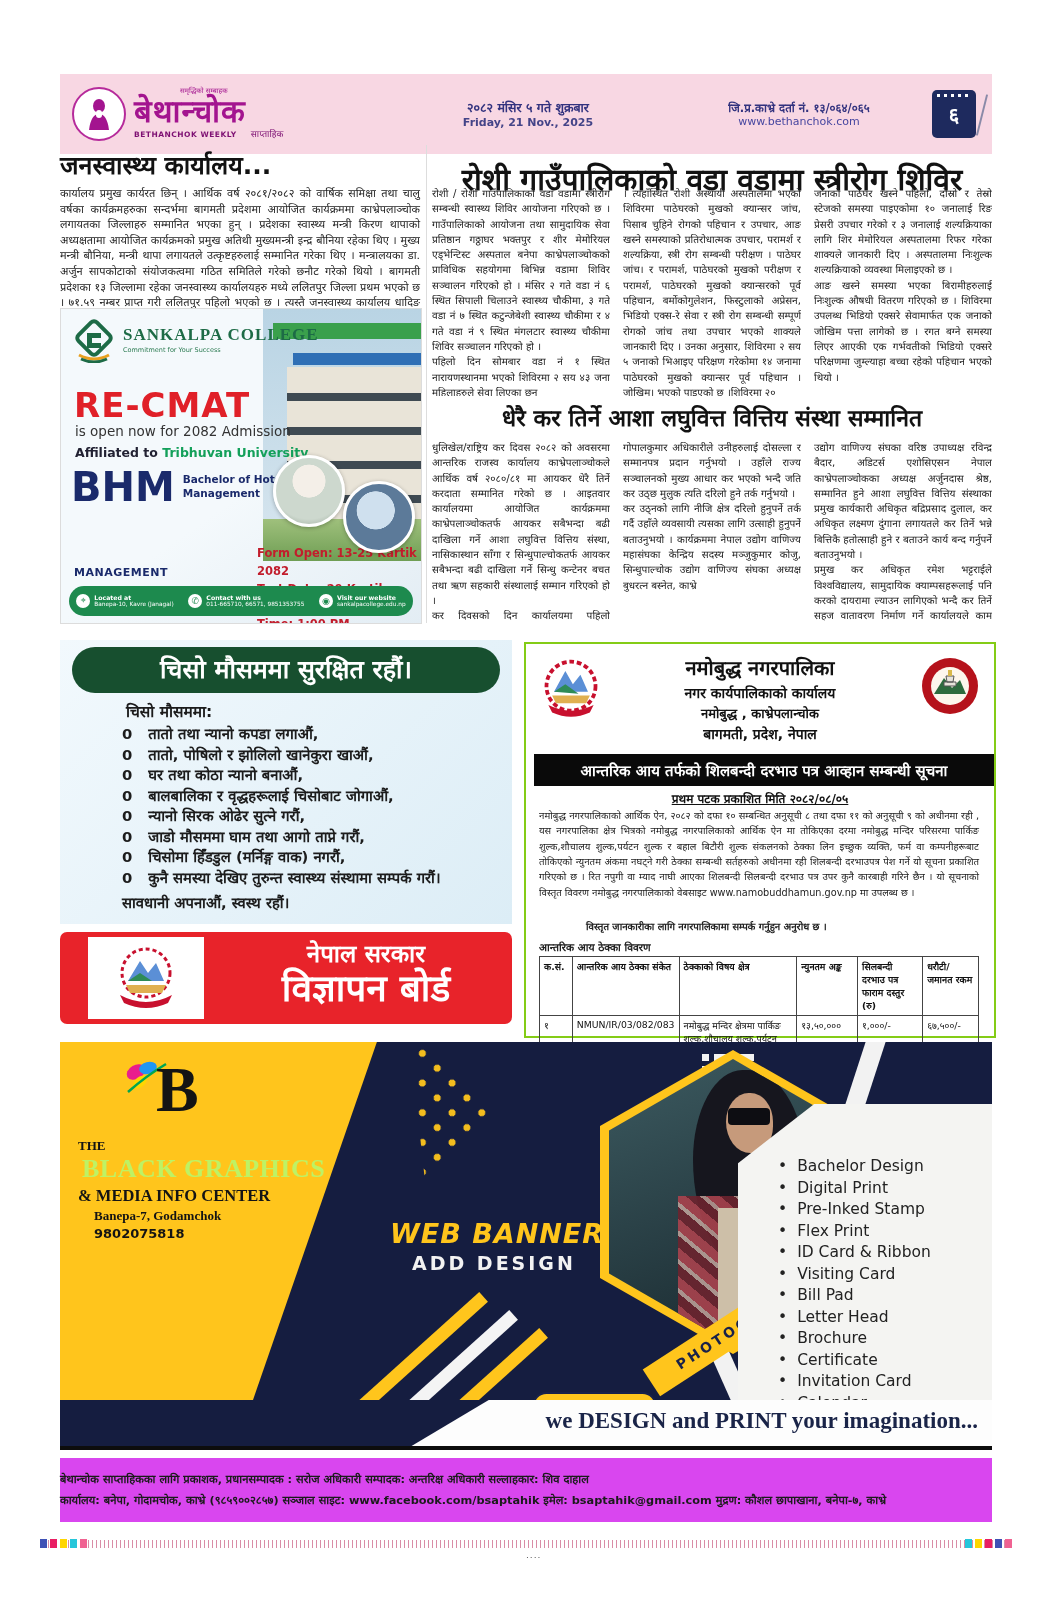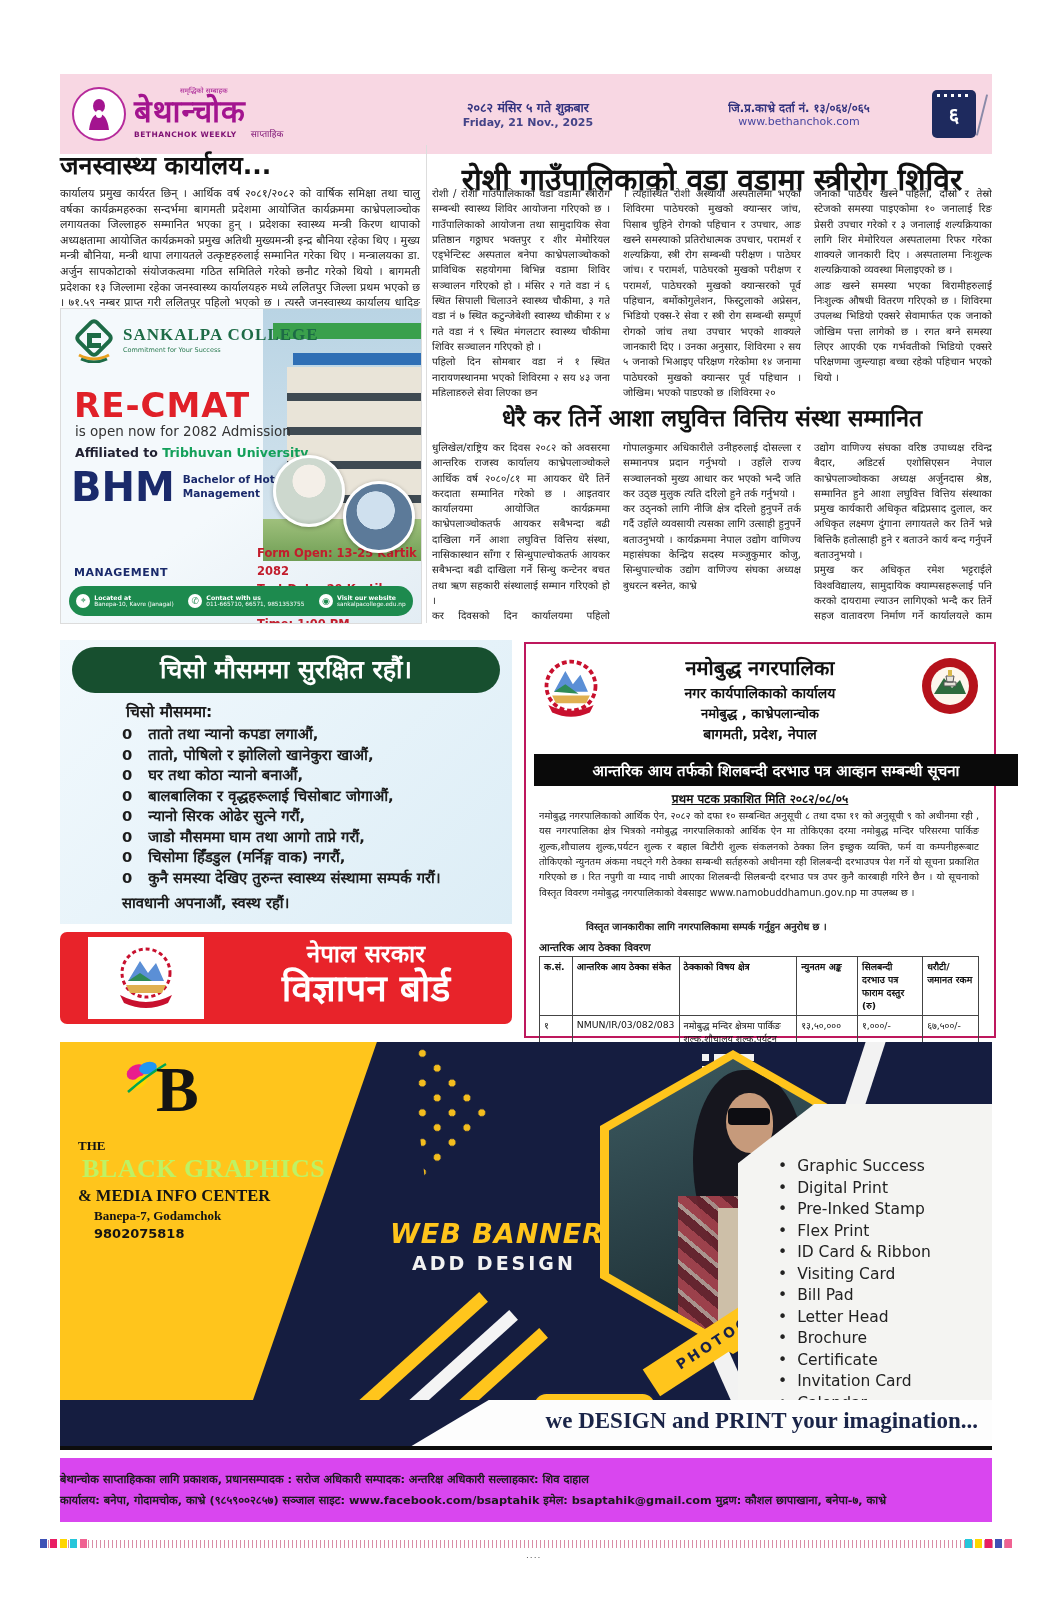--- a/index.html
+++ b/index.html
@@ -74,29 +74,29 @@
   .advis-outro{position:absolute;left:62px;top:252px;font-size:14.8px;font-weight:800;color:#1c1c1c;}
 
   
   .adboard{left:60px;top:932px;width:452px;height:92px;background:#e8232a;border-radius:7px;}
   .adboard-white{position:absolute;left:28px;top:5px;width:116px;height:82px;background:#fff;display:flex;align-items:center;justify-content:center;}
   .adboard-txt{position:absolute;left:168px;top:8px;width:276px;text-align:center;color:#fff;}
   .adboard-l1{font-size:24px;font-weight:800;line-height:1.2;}
   .adboard-l2{font-size:37px;font-weight:900;line-height:1.1;}
 
   
-  .notice{left:524px;top:642px;width:468px;height:392px;border:2px solid #be185d;background:#fff;}
+  .notice{left:524px;top:642px;width:468px;height:392px;border:2px solid #84cc16;background:#fff;}
   .not-emblem{position:absolute;left:14px;top:12px;}
   .not-seal{position:absolute;right:14px;top:12px;}
   .not-head{position:absolute;left:84px;top:10px;width:300px;text-align:center;color:#111;}
   .not-muni{font-size:20px;font-weight:800;}
   .not-office{font-size:14px;font-weight:700;margin-top:2px;}
   .not-addr{font-size:13px;font-weight:700;margin-top:2px;}
   .not-prov{font-size:14px;font-weight:700;margin-top:2px;}
-  .not-black{position:absolute;left:8px;top:110px;width:436px;background:#0a0a0a;color:#fff;font-size:15px;font-weight:800;text-align:center;padding:6px 24px;}
+  .not-black{position:absolute;left:8px;top:110px;width:436px;background:#0a0a0a;color:#fff;font-size:15px;font-weight:800;text-align:center;padding:6px 12px;}
   .not-pub{position:absolute;left:0;top:146px;width:100%;text-align:center;font-size:12px;font-weight:800;text-decoration:underline;color:#111;}
   .not-body{position:absolute;left:13px;top:164px;width:440px;font-size:9.7px;line-height:1.58;text-align:justify;color:#222;}
   .not-contact{position:absolute;left:60px;top:276px;font-size:9.8px;font-weight:800;color:#222;}
   .not-tlabel{position:absolute;left:13px;top:296px;font-size:10.5px;font-weight:700;color:#222;}
   .not-table{position:absolute;left:13px;top:312px;width:440px;border-collapse:collapse;font-size:9.3px;color:#111;}
   .not-table th,.not-table td{border:1px solid #444;padding:3px 4px;vertical-align:top;text-align:left;}
   .not-table th{font-weight:700;}
 
   
   .bg-ad{left:60px;top:1042px;width:932px;height:404px;background:#151d40;overflow:hidden;border-bottom:4px solid #0d0d0d;}
@@ -410,21 +410,21 @@
         <span class="av-and">and</span>
         <span class="av-w">video</span>
         <span class="av-works">works</span>
       </div>
     </div>
 
     <div class="flexprint">FLEX PRINT</div>
 
     <div class="bg-panel">
       <ul class="svc-list">
-        <li>Graphic Success</li>
+        <li>Bachelor Design</li>
         <li>Digital Print</li>
         <li>Pre-Inked Stamp</li>
         <li>Flex Print</li>
         <li>ID Card &amp; Ribbon</li>
         <li>Visiting Card</li>
         <li>Bill Pad</li>
         <li>Letter Head</li>
         <li>Brochure</li>
         <li>Certificate</li>
         <li>Invitation Card</li>

